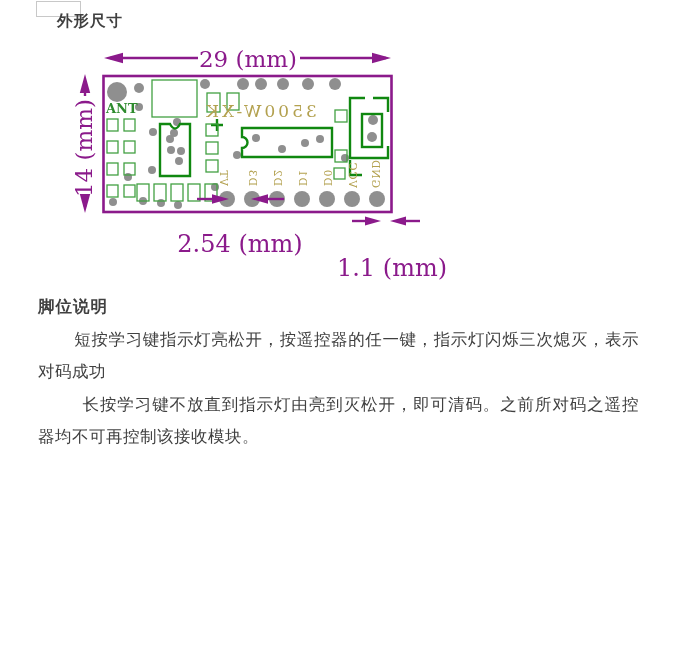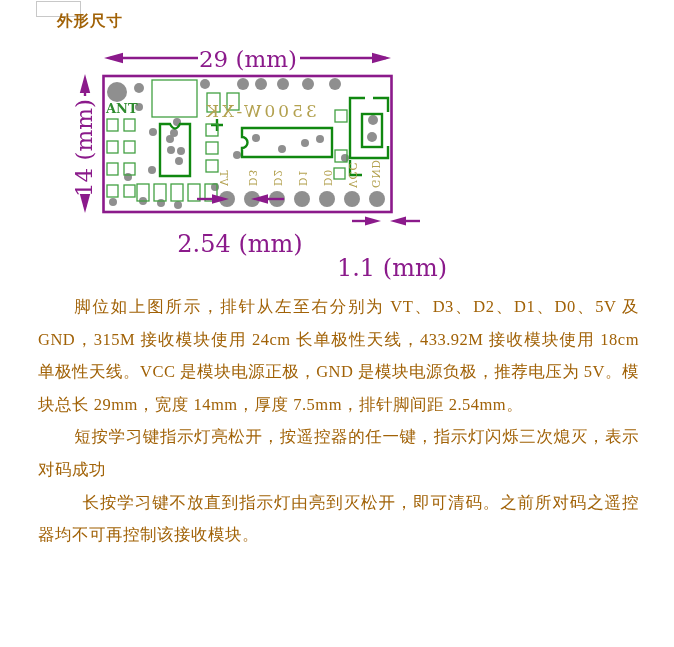--- a/index.html
+++ b/index.html
@@ -2,21 +2,21 @@
 <html><head>
 <meta charset="utf-8">
 <style>
   html,body{margin:0;padding:0;background:#ffffff;}
   .page{
     position:relative;
     width:639px;height:647px;
     background:#ffffff;
     overflow:hidden;
     font-family:"Liberation Serif","DejaVu Serif",serif;
-    color:#a16207;
+    color:#404040;
   }
   .crop-box{
     position:absolute;left:36px;top:1px;width:43px;height:14px;
     border:1px solid #c8c8c8;
   }
   .doc-title{
     position:absolute;left:57px;top:11px;
     font-size:15.5px;font-weight:bold;letter-spacing:1px;
   }
   .diagram{
@@ -195,20 +195,20 @@
     <g>
       <line class="dim-stroke" x1="352" y1="221" x2="368" y2="221"></line>
       <polygon class="dim-fill" points="381,221 365,216.6 365,225.4"></polygon>
       <polygon class="dim-fill" points="390,221 406,216.6 406,225.4"></polygon>
       <line class="dim-stroke" x1="404" y1="221" x2="420" y2="221"></line>
       <text class="dim-text dim-text-lg" x="392" y="276" text-anchor="middle">1.1  (mm)</text>
     </g>
   </svg>
 
   <div class="doc-text">
-    <p class="body-para indent-2">脚位如上图所示，排针从左至右分别为 VT、D3、D2、D1、D0、5V 及 GND，315M 接收模块使用 24cm 长单极性天线，433.92M 接收模块使用 18cm 单极性天线。VCC 是模块电源正极，GND 是模块电源负极，推荐电压为 5V。模块总长 29mm，宽度 14mm，厚度 7.5mm，排针脚间距 2.54mm。</p>
+    <h2 class="sec-heading">脚位说明</h2>
 
     <p class="body-para indent-2">短按学习键指示灯亮松开，按遥控器的任一键，指示灯闪烁三次熄灭，表示对码成功</p>
 
     <p class="body-para indent-3">长按学习键不放直到指示灯由亮到灭松开，即可清码。之前所对码之遥控器均不可再控制该接收模块。</p>
   </div>
 
 </div>
 
 </body></html>

